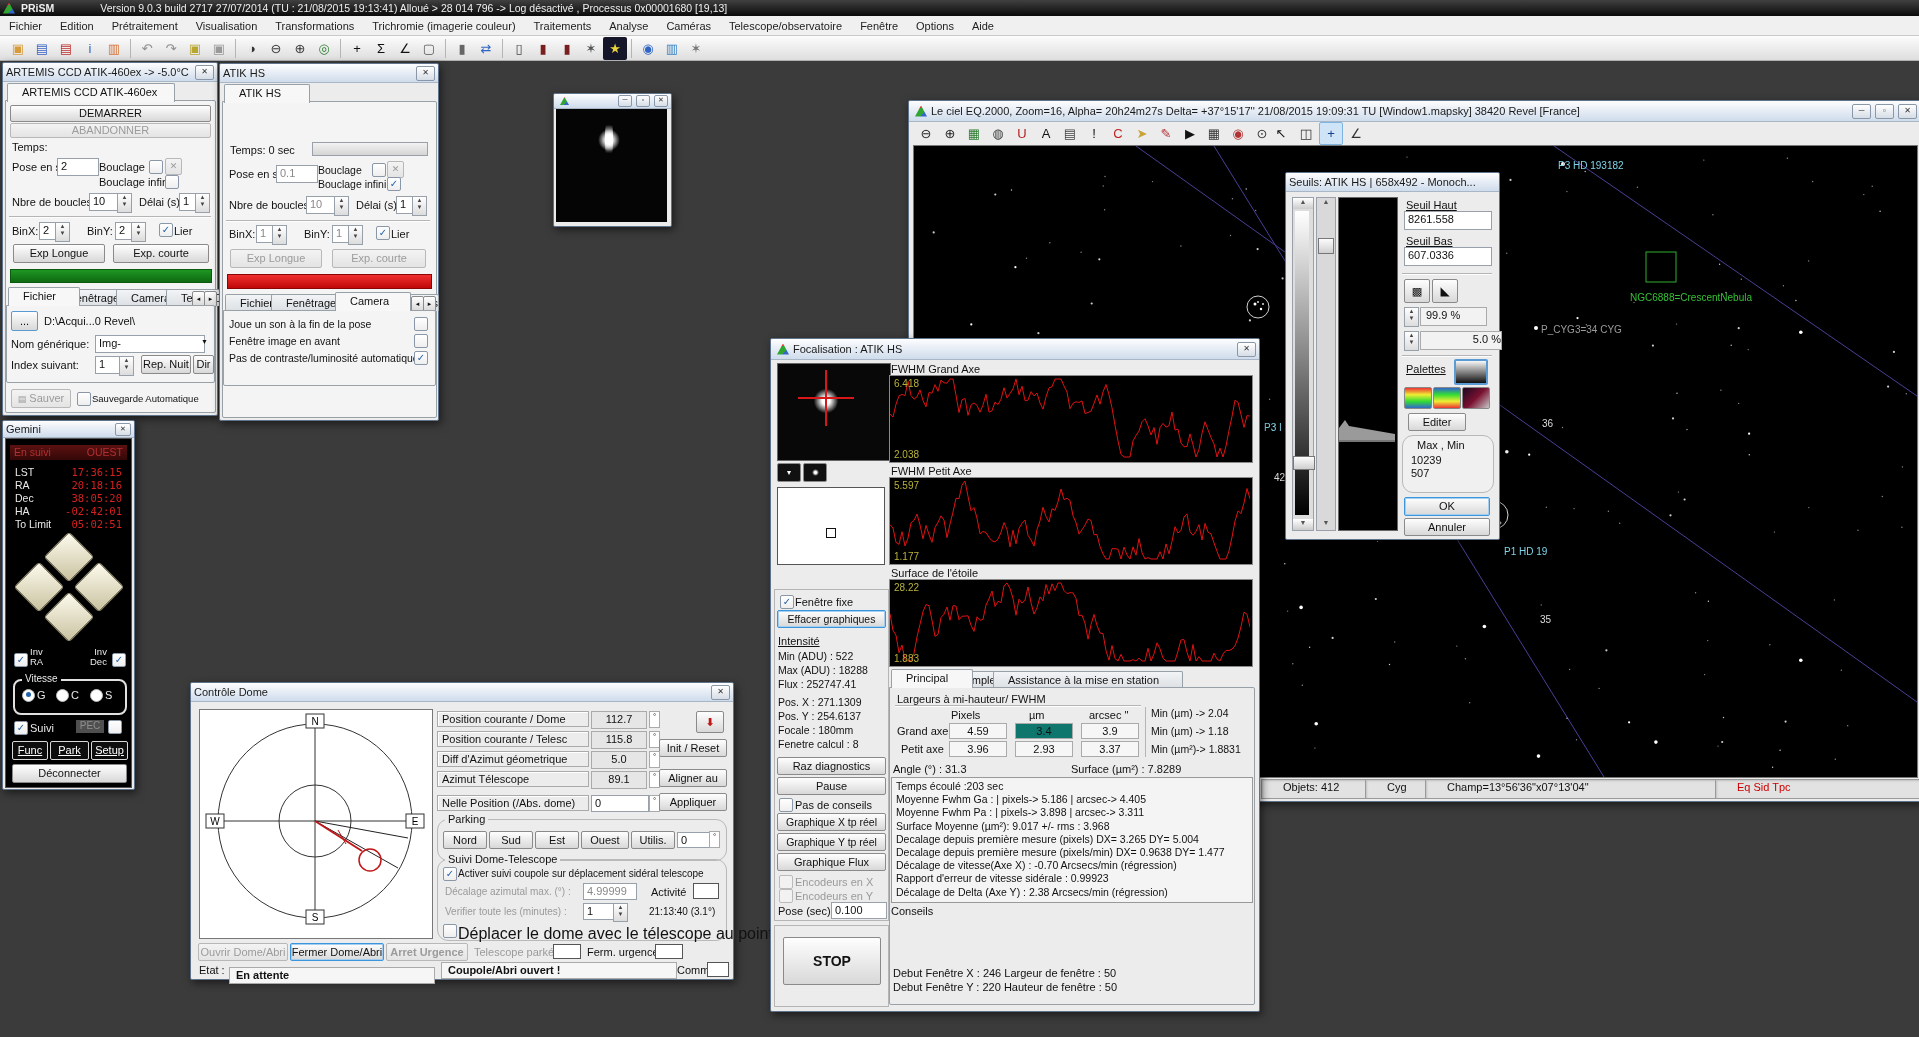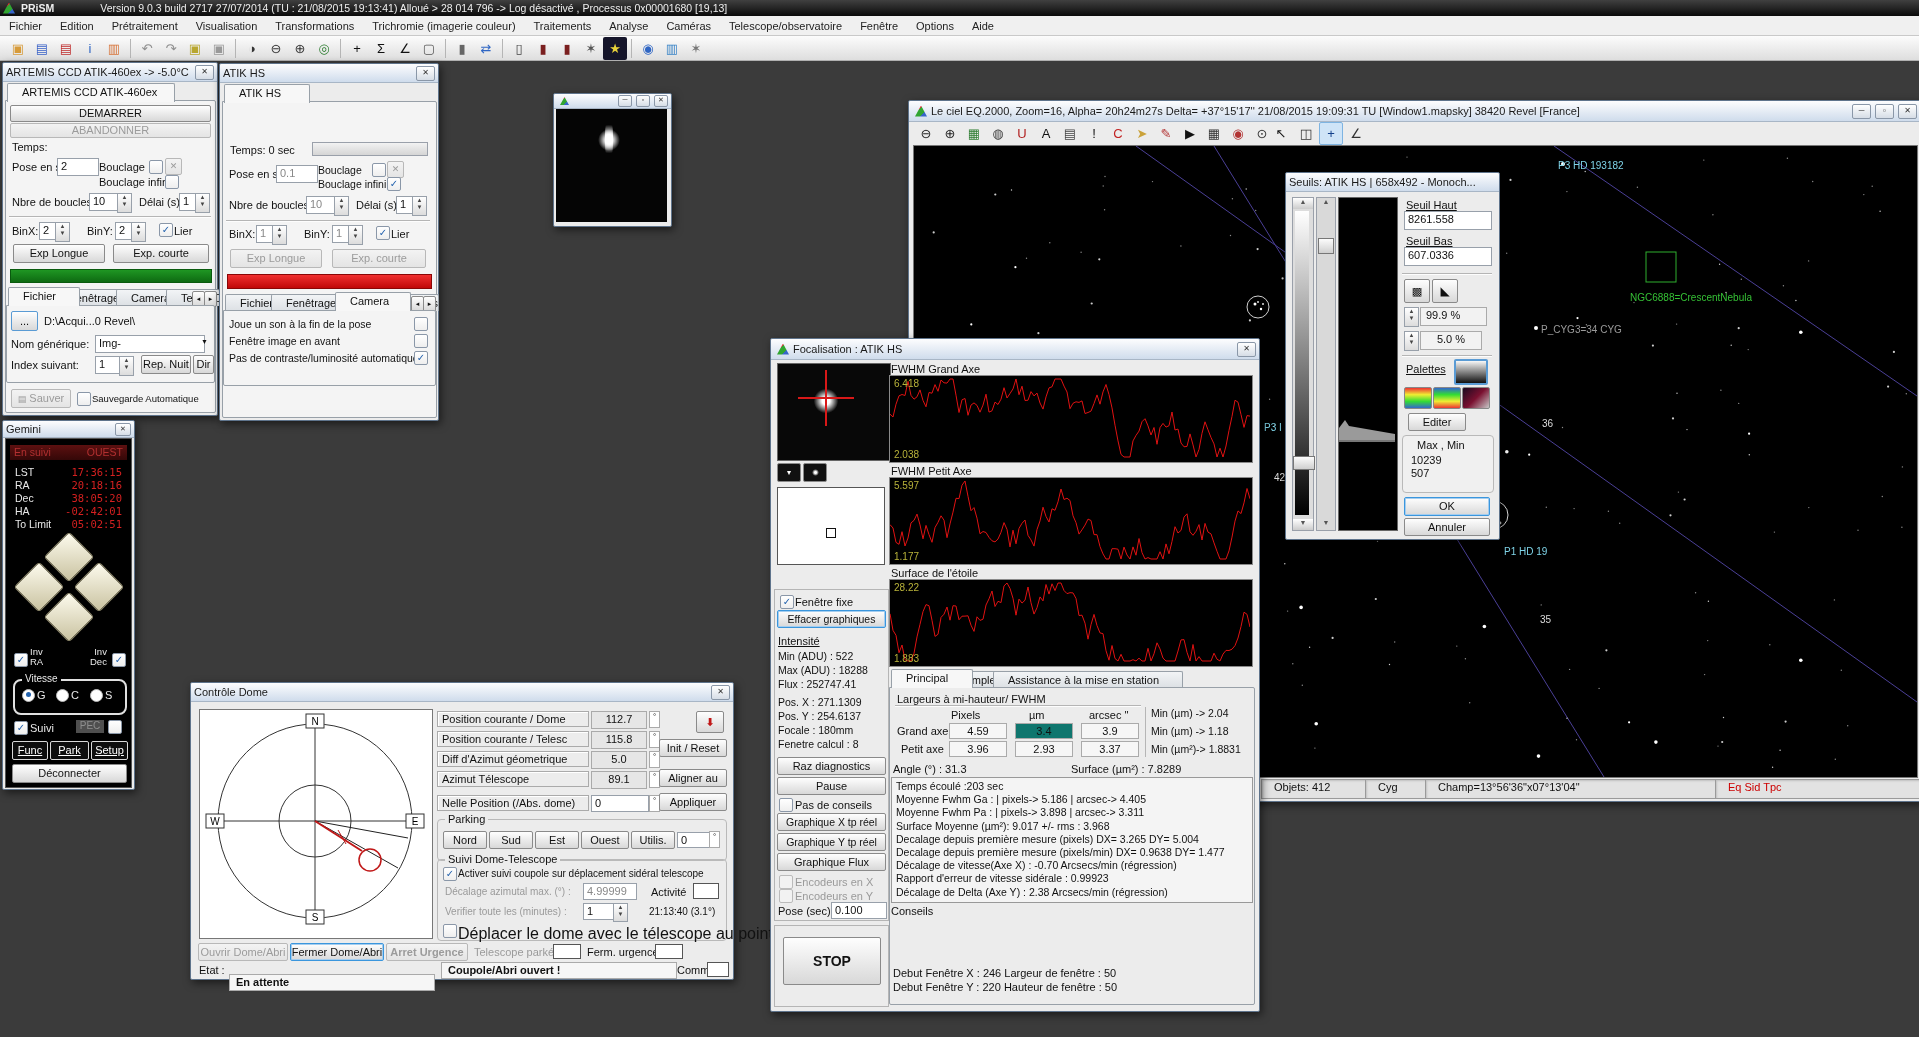--- a/index.html
+++ b/index.html
@@ -41,42 +41,42 @@
       border-radius:2px;font-size:10px;line-height:11px;text-align:center;color:#2262ae;}
   .cb.on::before{content:"✓";}
   .cb.dis{border-color:#bbb;background:#f2f2f2;}
   .rad{position:absolute;width:11px;height:11px;border-radius:50%;border:1px solid #bbb;background:#fff;}
   .rad.on::before{content:"";display:block;width:5px;height:5px;border-radius:50%;background:#2262ae;margin:2px auto;}
   .hr{position:absolute;height:0;border-top:1px solid #b5b5b5;border-bottom:1px solid #fdfdfd;}
   .tab{position:absolute;height:16px;padding:0 14px;border:1px solid #98a0a8;border-bottom:none;border-radius:2px 2px 0 0;
        background:linear-gradient(#f2f4f6,#dcе0e4);background:linear-gradient(#f2f4f6,#dce0e4);line-height:16px;white-space:nowrap;overflow:hidden;}
   .tab.sel{background:#f7f7f7;height:18px;z-index:2;}
   .panel{position:absolute;border:1px solid #98a0a8;background:#f4f4f4;border-radius:0 2px 2px 2px;}
-  .grp{position:absolute;border:1px solid #b9b9b9;border-radius:4px;}
+  .grp{position:absolute;border:1px solid #b9b9b9;border-radius:11px;}
   .grplbl{position:absolute;background:#ececec;padding:0 3px;}
   .slab{position:absolute;border:1px solid #aaa;background:#ececec;box-shadow:inset 1px 1px 0 #fff;padding:1px 4px;white-space:nowrap;overflow:hidden;}
   .sval{position:absolute;border:1px solid #aaa;background:#e6e6e6;text-align:center;padding-top:1px;}
   .degbox{position:absolute;width:9px;height:15px;border:1px solid #aaa;background:#fff;font-size:8px;text-align:center;}
   .chart{position:absolute;background:#000;border:1px solid #8a8a8a;}
   .cmax,.cmin{position:absolute;color:#b8b23a;font-size:10px;left:4px;}
   .star{position:absolute;border-radius:50%;background:radial-gradient(circle,#fff 0%,#fff 22%,rgba(255,255,255,0) 70%);}
   
   .gpanel{position:absolute;background:#000;border:1px solid #555;}
   .grow{position:absolute;left:9px;right:9px;height:12px;display:flex;justify-content:space-between;}
   .glab{color:#e8e8e8;font-size:10.5px;}
   .gval{color:#d42020;font-size:10.5px;font-family:"DejaVu Sans Mono",monospace;}
   .dia{position:absolute;width:34px;height:34px;transform:rotate(45deg);border:1px solid #8a8468;border-radius:4px;
        background:linear-gradient(135deg,#fdfbee,#c9c2a0);box-shadow:2px 2px 3px #000;}
   .gbtn{position:absolute;background:#0d0d0d;border:1px solid #d8d8d8;border-radius:2px;color:#fff;
         text-decoration:underline;text-align:center;font-size:11px;}
   
   #sky{position:absolute;left:4px;top:44px;width:1003px;height:631px;background:#000;border:1px solid #777;overflow:hidden;}
   .skylab{position:absolute;font-size:10px;white-space:nowrap;}
   .seg{position:absolute;top:678px;height:16px;border:1px solid #9a9a9a;background:#e2e2e2;
-       box-shadow:inset 1px 1px 2px rgba(0,0,0,.15);padding:1px 12px;white-space:nowrap;overflow:hidden;}
+       box-shadow:inset 1px 1px 2px rgba(0,0,0,.15);padding:1px 21px;white-space:nowrap;overflow:hidden;}
   .swatch{position:absolute;border:1px solid #888;border-radius:2px;}
 </style>
 </head>
 <body>
 
 <div id="apptitle">
   <span class="logo"></span>
   <span style="font-weight:bold;margin-right:40px">PRiSM</span>
   <span>Version  9.0.3 build 2717   27/07/2014   (TU : 21/08/2015 19:13:41) Alloué &gt; 28 014 796 -&gt; Log désactivé , Processus 0x00001680 [19,13]</span>
 </div>
@@ -414,21 +414,21 @@
   <div class="lb" style="left:120px;top:26px;text-decoration:underline">Seuil Haut</div>
   <div class="in" style="left:118px;top:38px;width:80px;height:15px">8261.558</div>
   <div class="lb" style="left:120px;top:62px;text-decoration:underline">Seuil Bas</div>
   <div class="in" style="left:118px;top:74px;width:80px;height:15px">607.0336</div>
   <div class="hr" style="left:116px;top:100px;width:90px"></div>
   <div class="b" style="left:118px;top:106px;width:24px;height:22px;font-size:11px;line-height:22px">▩</div>
   <div class="b" style="left:146px;top:106px;width:24px;height:22px;font-size:12px;line-height:22px">◣</div>
   <span class="spin" style="left:118px;top:134px;height:18px">▲<br>▼</span>
   <div class="sval" style="left:134px;top:134px;width:60px;height:16px;background:#f2f2f2;text-align:left;padding-left:5px">99.9 %</div>
   <span class="spin" style="left:118px;top:158px;height:18px">▲<br>▼</span>
-  <div class="sval" style="left:134px;top:158px;width:60px;height:16px;background:#f2f2f2;text-align:center;padding-left:0">5.0 %</div>
+  <div class="sval" style="left:134px;top:158px;width:60px;height:16px;background:#f2f2f2;text-align:right;padding-left:20px">5.0 %</div>
   <div class="hr" style="left:116px;top:182px;width:90px"></div>
   <div class="lb" style="left:120px;top:190px;text-decoration:underline">Palettes</div>
   <div class="swatch" style="left:168px;top:186px;width:30px;height:22px;background:linear-gradient(#f8f8f8,#111);border:2px solid #5a9bd4"></div>
   <div class="swatch" style="left:118px;top:214px;width:26px;height:20px;background:linear-gradient(#e33,#ee3,#3d3,#36c)"></div>
   <div class="swatch" style="left:147px;top:214px;width:26px;height:20px;background:linear-gradient(#36c,#3d3,#ee3,#e33)"></div>
   <div class="swatch" style="left:176px;top:214px;width:26px;height:20px;background:linear-gradient(135deg,#1a0a20,#7a1030,#c8c8c8)"></div>
   <div class="b" style="left:122px;top:240px;width:56px;height:16px;line-height:16px">Editer</div>
   <div class="grp" style="left:116px;top:262px;width:90px;height:56px;background:#f0f0f0">
     <div class="lb" style="left:14px;top:3px">Max , Min</div>
     <div class="lb" style="left:8px;top:18px">10239</div>
@@ -687,21 +687,21 @@
   <span class="cb" style="left:252px;top:241px"></span>
   <div class="lb" style="left:267px;top:242px;font-size:16px">Déplacer le dome avec le télescope au pointage</div>
   <div class="b dis" style="left:7px;top:260px;width:88px;height:16px;line-height:16px">Ouvrir Dome/Abri</div>
   <div class="b foc" style="left:99px;top:260px;width:92px;height:16px;line-height:16px">Fermer Dome/Abri</div>
   <div class="b dis" style="left:195px;top:260px;width:80px;height:16px;line-height:16px;font-weight:bold">Arret Urgence</div>
   <div class="lb" style="left:283px;top:263px;color:#9a9a9a">Telescope parké</div>
   <div style="position:absolute;left:362px;top:261px;width:26px;height:13px;border:1px solid #555;background:#fff"></div>
   <div class="lb" style="left:396px;top:263px">Ferm. urgence</div>
   <div style="position:absolute;left:464px;top:261px;width:26px;height:13px;border:1px solid #555;background:#fff"></div>
   <div class="lb" style="left:8px;top:281px">Etat :</div>
-  <div class="sval" style="left:38px;top:291px;width:198px;height:14px;text-align:left;padding-left:6px;background:#f6f6f6;font-weight:bold">En attente</div>
+  <div class="sval" style="left:38px;top:284px;width:198px;height:14px;text-align:left;padding-left:6px;background:#f6f6f6;font-weight:bold">En attente</div>
   <div class="sval" style="left:250px;top:279px;width:228px;height:14px;text-align:left;padding-left:6px;background:#f6f6f6;font-weight:bold">Coupole/Abri ouvert !</div>
   <div class="lb" style="left:486px;top:281px">Comm.</div>
   <div style="position:absolute;left:516px;top:279px;width:20px;height:13px;border:1px solid #555;background:#fff"></div>
 </div>
 
 <div class="win" id="win-focal" style="left:770px;top:338px;width:488px;height:672px">
   <div class="tbar" style="height:20px">
     <span class="logo"></span>
     <span class="t">Focalisation : ATIK HS</span>
     <span class="wb">✕</span>

